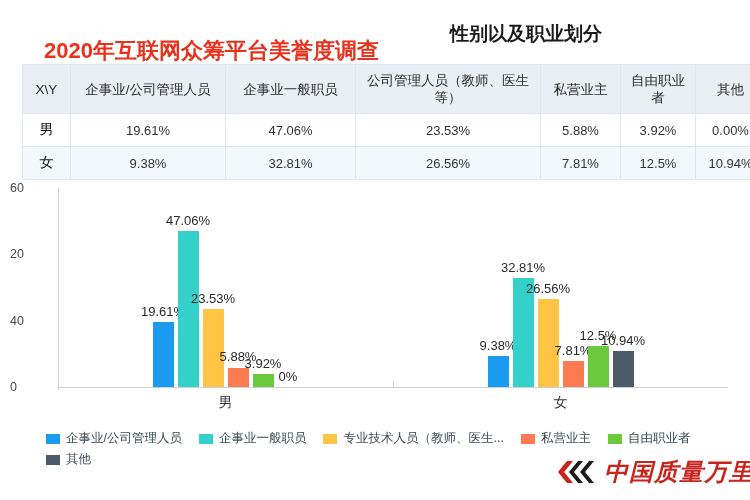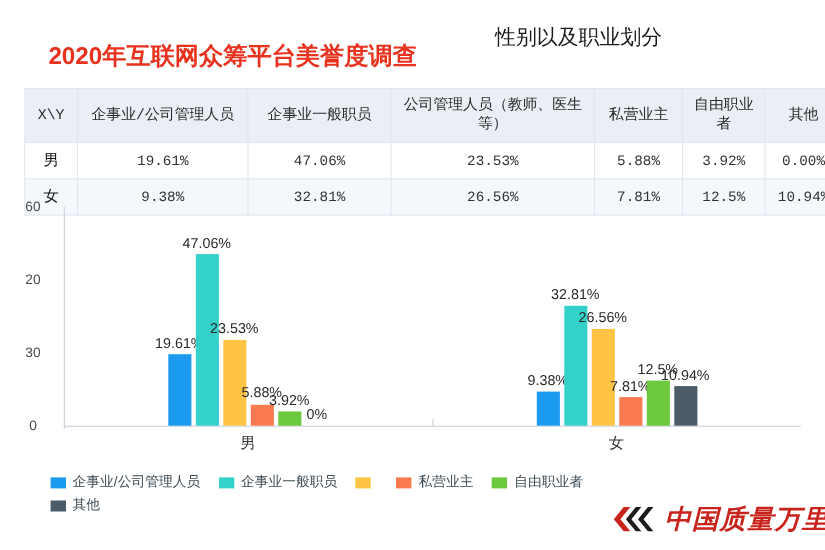--- a/index.html
+++ b/index.html
@@ -28,31 +28,30 @@
     font-weight: bold;
     color: #e8321e;
     letter-spacing: 0px;
     white-space: nowrap;
     margin-top: 17px;
   }
   .title-sub {
     position: absolute;
     left: 450px; top: 21px;
     font-size: 19px;
-    font-weight: normal;
+    font-weight: bold;
     color: #1a1a1a;
     white-space: nowrap;
   }
 
   
   .table-wrap {
     position: absolute;
-    left: 22px; top: 80px;
+    left: 22px; top: 64px;
     width: 706px;
-    font-family: Liberation Mono, monospace;
   }
   table.data-table {
     border-collapse: collapse;
     width: 706px;
     table-layout: fixed;
   }
   table.data-table th,
   table.data-table td {
     border: 1px solid #dfe6ee;
     font-weight: normal;
@@ -104,21 +103,21 @@
     position: absolute;
     left: 58px; top: 209px;
     width: 670px; height: 1px;
     background: #c9d2da;
   }
   .ytick {
     position: absolute;
     right: 0;
     font-size: 12.5px;
     color: #4a4a4a;
-    text-align: center;
+    text-align: left;
     width: 40px;
     transform: translateY(-50%);
   }
   .ytick-group {
     position: absolute;
     left: 8px; top: 10px;
     width: 42px; height: 200px;
   }
   .group-sep {
     position: absolute;
@@ -252,21 +251,21 @@
         <td>12.5%</td>
         <td>10.94%</td>
       </tr>
     </tbody>
   </table>
 </div>
 
 <div class="chart">
   <div class="ytick-group" id="ytick-group">
       <div class="ytick" style="top: 199px;">0</div>
-      <div class="ytick" style="top: 132.667px;">30</div>
+      <div class="ytick" style="top: 132.667px;">40</div>
       <div class="ytick" style="top: 66.3333px;">20</div>
       <div class="ytick" style="top: 0px;">60</div>
     </div>
   <div class="axis-y-line"></div>
   <div class="axis-x-line"></div>
   <div class="bars-layer" id="bars-layer">
       <div class="bar-fill" title="企事业/公司管理人员: 19.61%" style="left: 94.5px; height: 65.0398px; background: rgb(26, 155, 240);"></div>
       <div class="bar-label" style="left: 105px; top: 115.96px;">19.61%</div>
       <div class="bar-fill" title="企事业一般职员: 47.06%" style="left: 119.5px; height: 156.082px; background: rgb(51, 209, 201);"></div>
       <div class="bar-label" style="left: 130px; top: 24.9177px;">47.06%</div>
@@ -302,20 +301,21 @@
       <div class="legend-item">
         <span class="legend-swatch" style="background: rgb(26, 155, 240);"></span>
         <span class="legend-text">企事业/公司管理人员</span>
       </div>
       <div class="legend-item">
         <span class="legend-swatch" style="background: rgb(51, 209, 201);"></span>
         <span class="legend-text">企事业一般职员</span>
       </div>
       <div class="legend-item">
         <span class="legend-swatch" style="background: rgb(255, 196, 68);"></span>
+        <span class="legend-text">专业技术人员（教师、医生...</span>
       </div>
       <div class="legend-item">
         <span class="legend-swatch" style="background: rgb(251, 122, 79);"></span>
         <span class="legend-text">私营业主</span>
       </div>
       <div class="legend-item">
         <span class="legend-swatch" style="background: rgb(108, 200, 60);"></span>
         <span class="legend-text">自由职业者</span>
       </div>
     </div>

